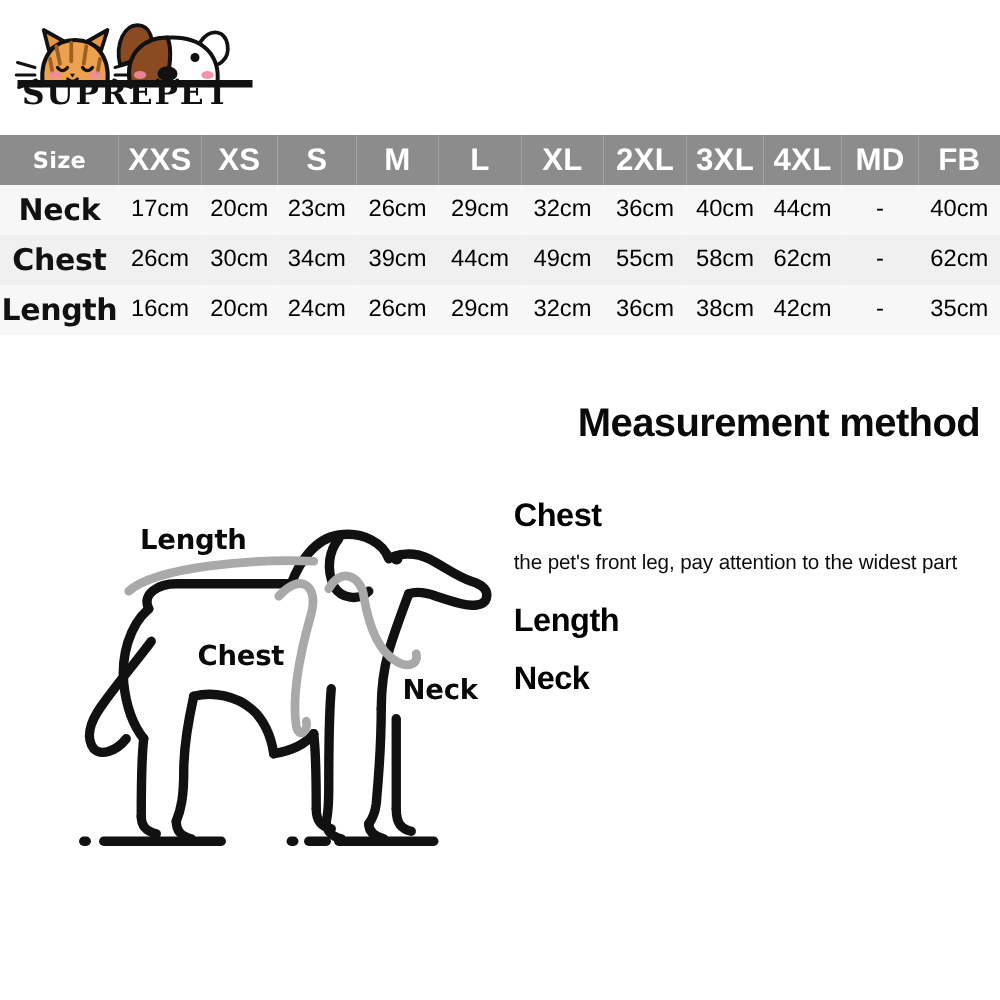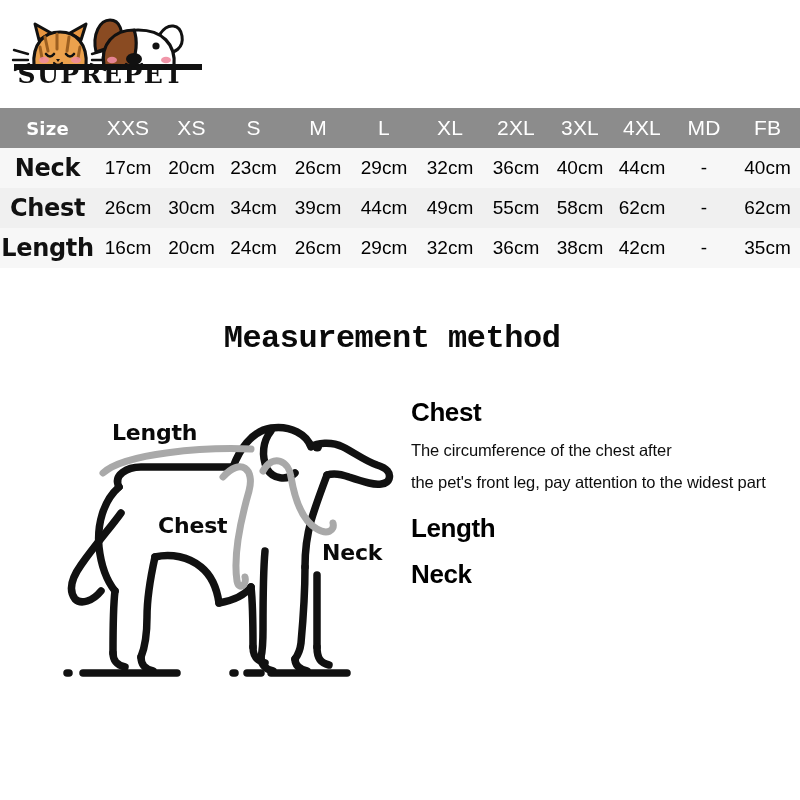--- a/index.html
+++ b/index.html
@@ -54,22 +54,22 @@
     text-align: center;
     vertical-align: middle;
     border: none;
   }
   #size-table thead tr {
     background: #8c8c8c;
     height: 40px;
   }
   #size-table thead th {
     color: #ffffff;
-    font-size: 21px;
-    font-weight: normal;
+    font-size: 25px;
+    font-weight: bold;
     font-family: "Liberation Sans", sans-serif;
     letter-spacing: 0.2px;
   }
   #size-table thead th.col-label {
     font-family: "DejaVu Sans", sans-serif;
     font-weight: bold;
     font-size: 18px;
     text-align: center;
   }
   .row-a { background: #f7f7f7; }
@@ -87,22 +87,22 @@
     font-size: 24px;
     letter-spacing: -0.3px;
   }
 
   
   #measurement-title {
     position: absolute;
     left: 0;
     top: 320px;
     width: 784px;
-    text-align: center;
-    font-family: Liberation Mono, monospace;
+    text-align: right;
+    font-family: Liberation Sans, sans-serif;
     font-weight: bold;
     font-size: 32px;
     letter-spacing: -0.5px;
     color: #0a0a0a;
   }
 
   
   #dog-diagram {
     position: absolute;
     left: 55px;
@@ -334,21 +334,20 @@
 </div>
 
 <div class="diagram-label" id="label-length">Length</div>
 <div class="diagram-label" id="label-chest">Chest</div>
 <div class="diagram-label" id="label-neck">Neck</div>
 
 <div id="info-panel">
 
   <div class="info-block" id="block-chest">
     <div class="info-heading">Chest</div>
-    <div class="info-line">The circumference of the chest after</div>
     <div class="info-line">the pet's front leg, pay attention to the widest part</div>
   </div>
 
   <div class="info-block" id="block-length">
     <div class="info-heading">Length</div>
   </div>
 
   <div class="info-block" id="block-neck">
     <div class="info-heading">Neck</div>
   </div>

